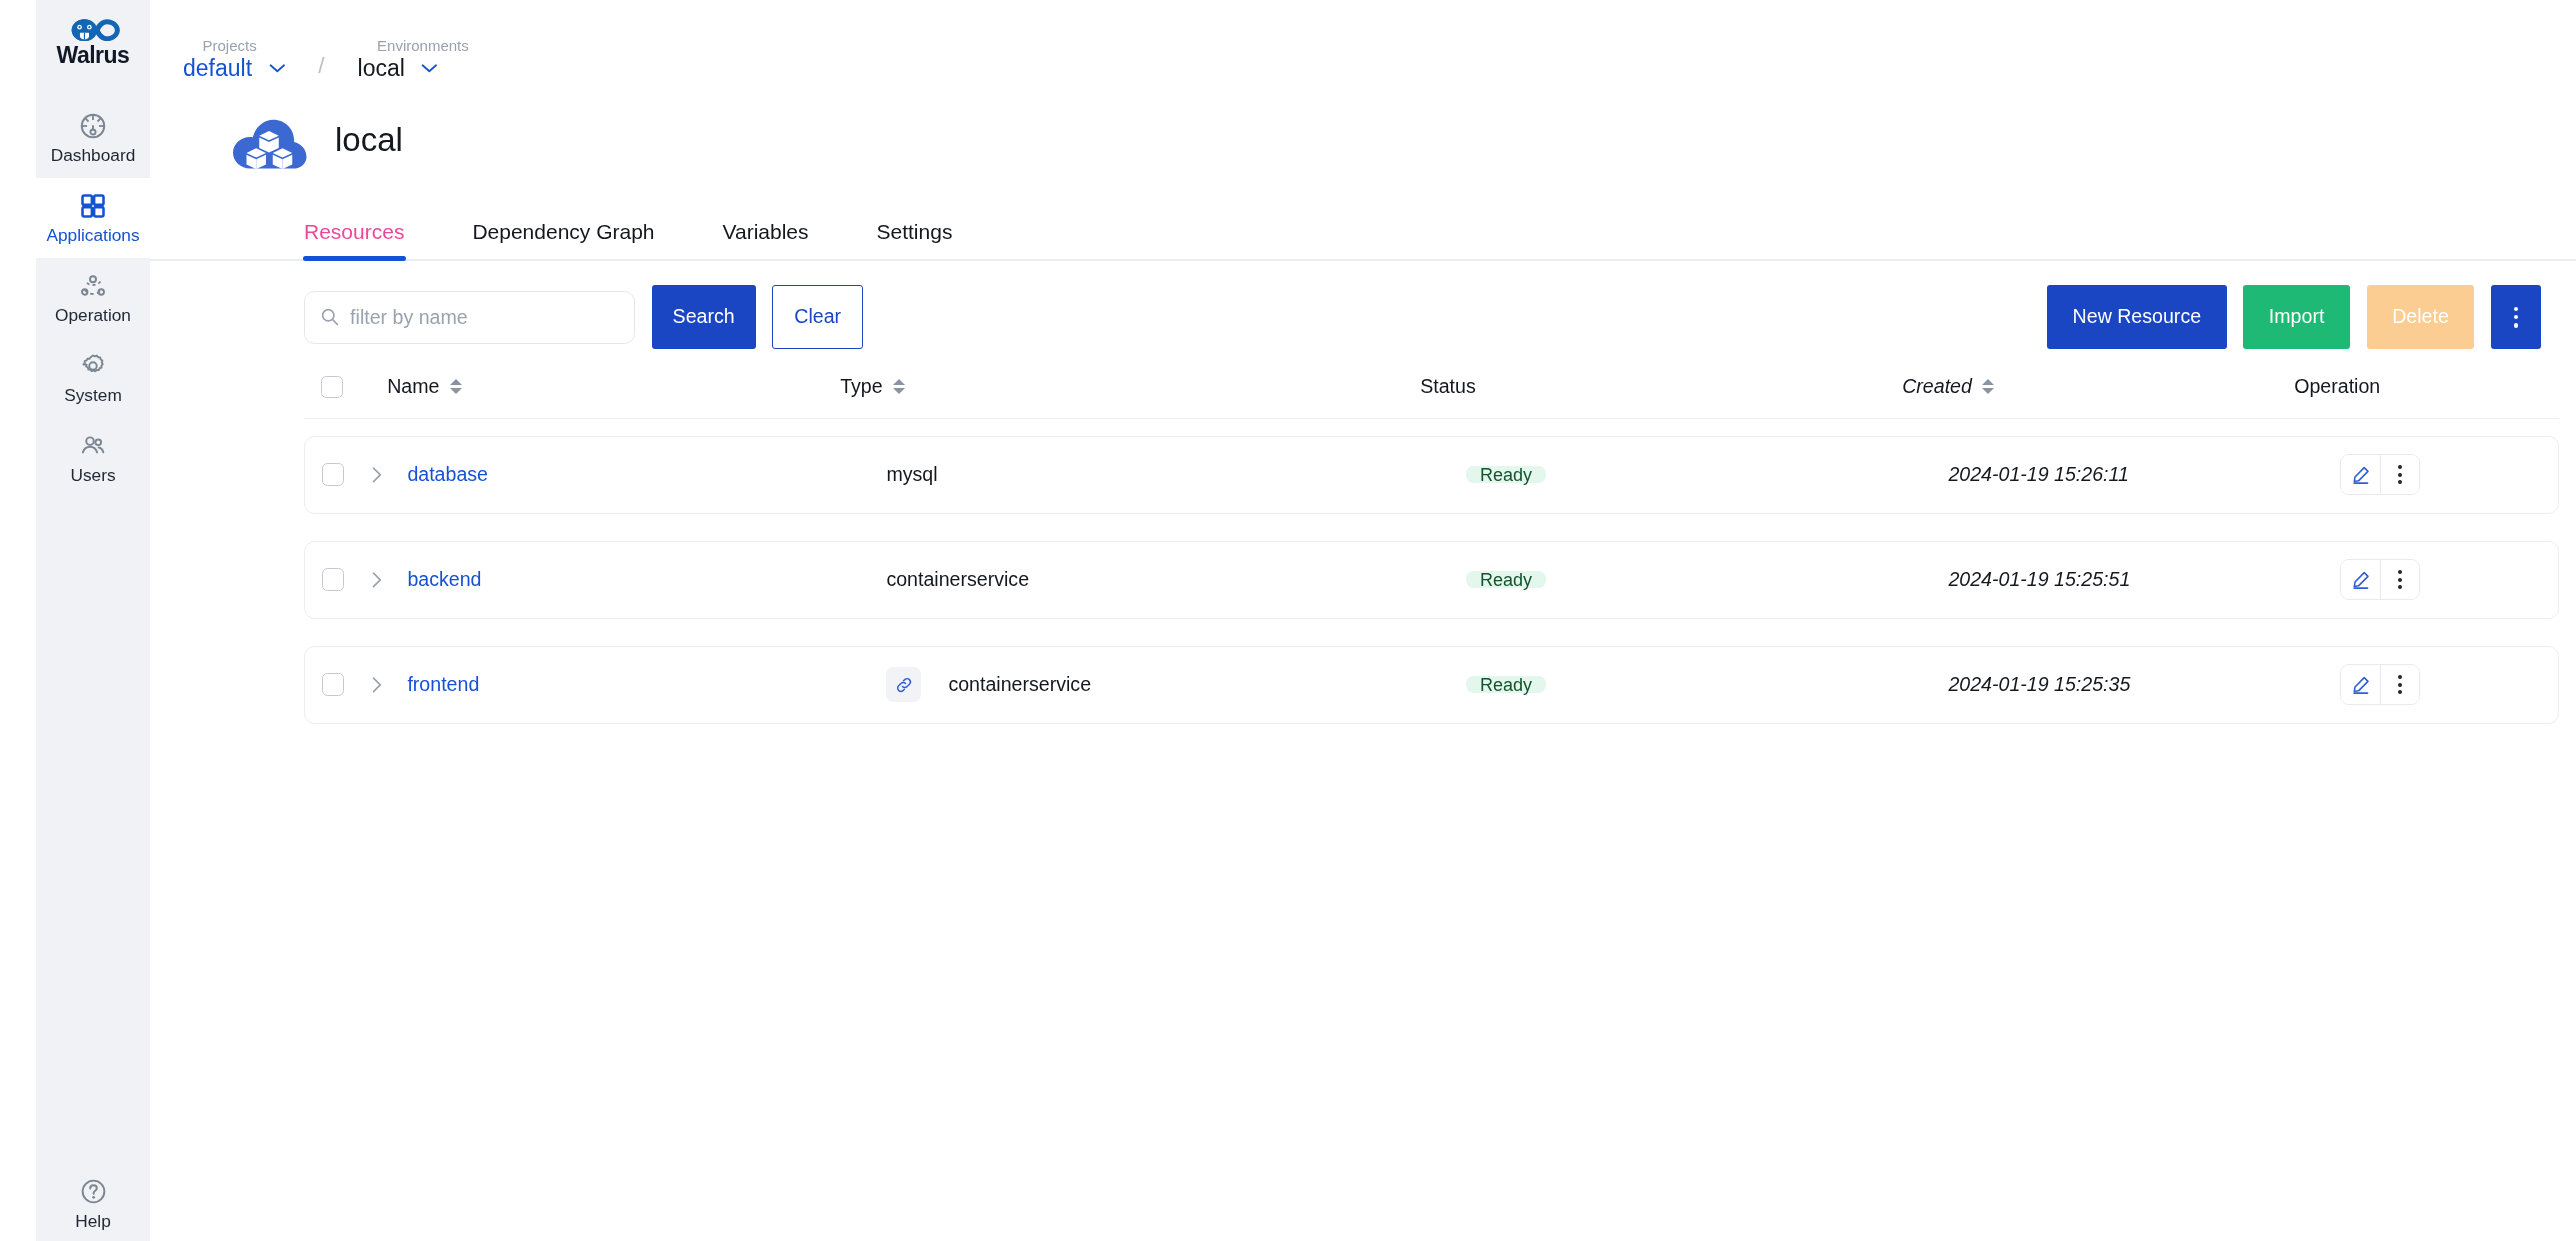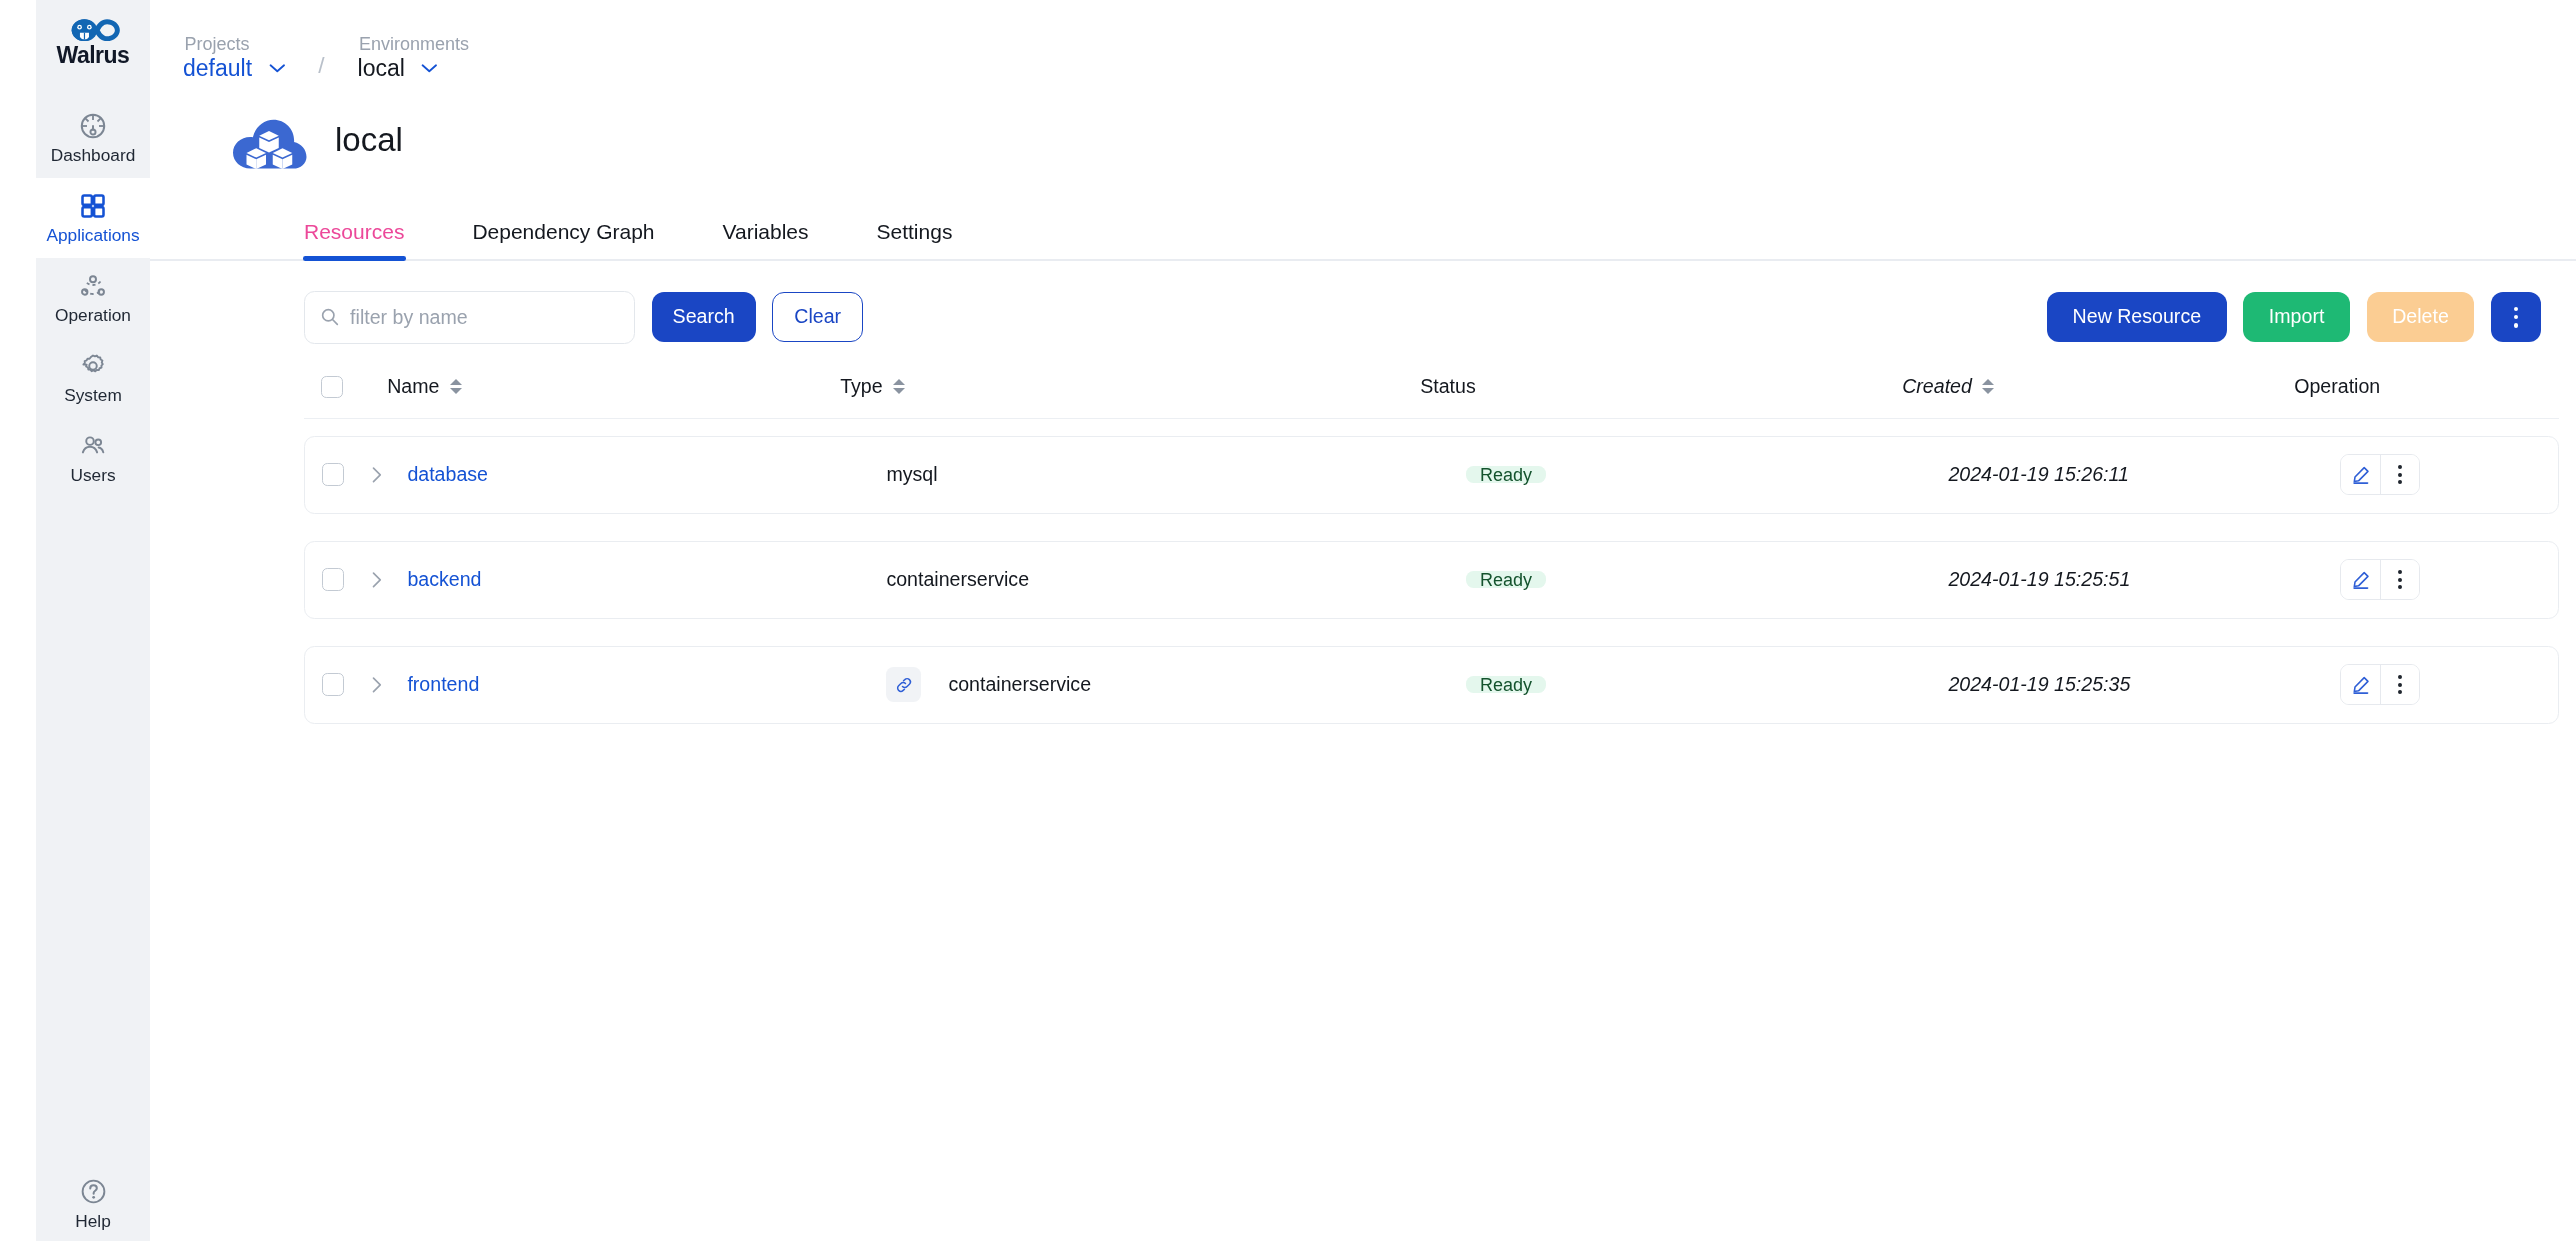--- a/index.html
+++ b/index.html
@@ -64,22 +64,23 @@
   }
 
   
   .breadcrumb {
     display: flex; align-items: flex-end;
     padding: 13.6px 0 0 33px;
     height: 80px;
   }
   .crumb { display: flex; flex-direction: column; gap: 4.5px; }
   .crumb-cap {
-    font-size: 18px; color: #9aa2ae; line-height: 1;
+    font-size: 15px; color: #9aa2ae; line-height: 1;
     padding-left: 1.5px;
+    margin-left: 18px;
   }
   .crumb-row { display: flex; align-items: center; gap: 16.6px; }
   .crumb-val { font-size: 23px; line-height: 1; font-weight: 400; }
   .crumb-val.blue { color: #1452d4; }
   .crumb-val.dark { color: #14181f; }
   .chev {
     width: 16.6px; height: 10.5px; display:block;
   }
   .crumb-sep {
     font-size: 22.6px; color: #b9c0ca; margin: 0 33px 2.3px 33px; line-height: 1;
@@ -128,21 +129,21 @@
   }
   .search-icon { width: 19.6px; height: 19.6px; display:block; flex:0 0 19.6px;}
   .search-input {
     border: none; outline: none; background: transparent;
     font-family: "Liberation Sans", sans-serif;
     font-size: 19.6px; color: #1f2733; width: 100%;
   }
   .search-input::placeholder { color: #9aa2ae; }
 
   .btn {
-    height: 50px; border-radius: 12px; border: none;
+    height: 64px; border-radius: 3px; border: none;
     font-family: "Liberation Sans", sans-serif;
     font-size: 19.6px; cursor: pointer; line-height: 1;
     display: inline-flex; align-items: center; justify-content: center;
     padding: 0 21px; white-space: nowrap;
   }
   .btn-primary { background: #1a46c4; color: #fff; margin-left: 16.6px; }
   .btn-outline {
     background: #fff; color: #1a46c4;
     border: 1.5px solid #1a46c4; margin-left: 16.6px;
   }

